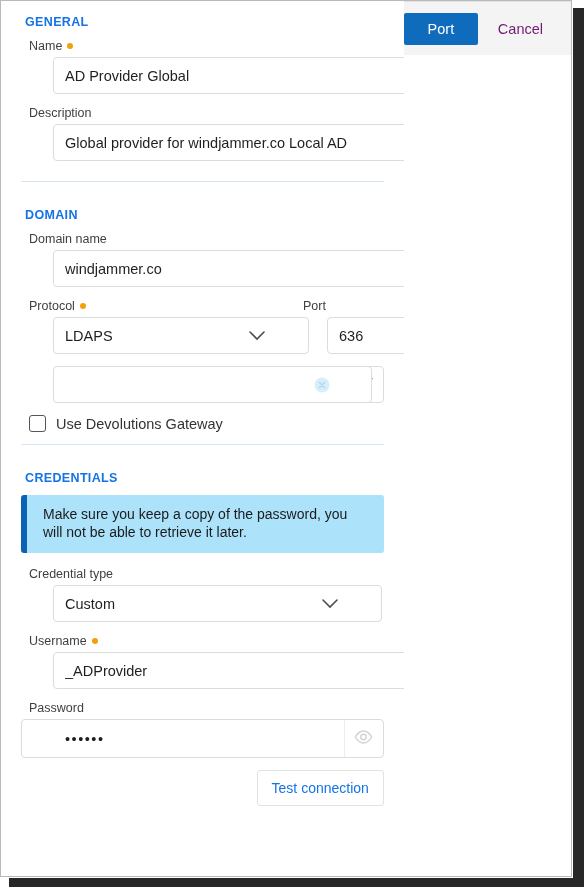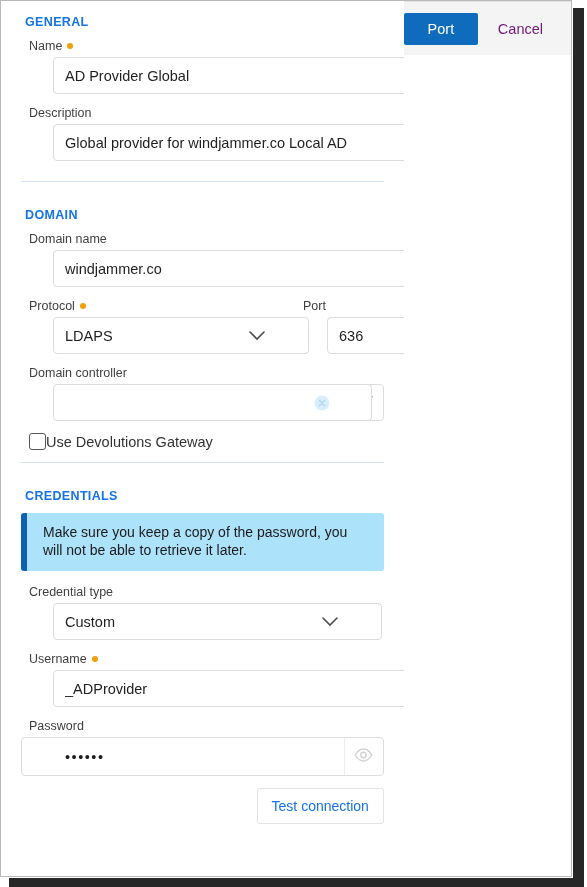--- a/index.html
+++ b/index.html
@@ -153,20 +153,21 @@
     align-items: center;
     justify-content: center;
     box-sizing: border-box;
     cursor: pointer;
   }
 
   
   .check-row {
     display: flex;
     align-items: center;
+    gap: 10px;
     margin: 10px 0 4px 8px;
   }
   .checkbox {
     width: 17px;
     height: 17px;
     border: 1.6px solid #555555;
     border-radius: 3px;
     background: #ffffff;
     box-sizing: border-box;
     cursor: pointer;
@@ -343,23 +344,20 @@
 
         <div class="field col-port">
           <div class="field-label">
             <span>Port</span>
           </div>
           <input class="input" type="text" value="636" style="">
         </div>
       </div>
 
       <div class="field">
-        <div class="field-label">
-          <span>Domain controller</span>
-        </div>
         <div class="dc-row">
           <div class="dc-input-wrap">
             <input class="input" type="text" value="" style="">
             <span class="dc-clear">
               <svg width="16" height="16" viewBox="0 0 16 16">
                 <circle cx="8" cy="8" r="7.5" fill="#d9eefb"></circle>
                 <path d="M5.3 5.3 L10.7 10.7 M10.7 5.3 L5.3 10.7" stroke="#b3d9f2" stroke-width="1.6" stroke-linecap="round"></path>
               </svg>
             </span>
           </div>

